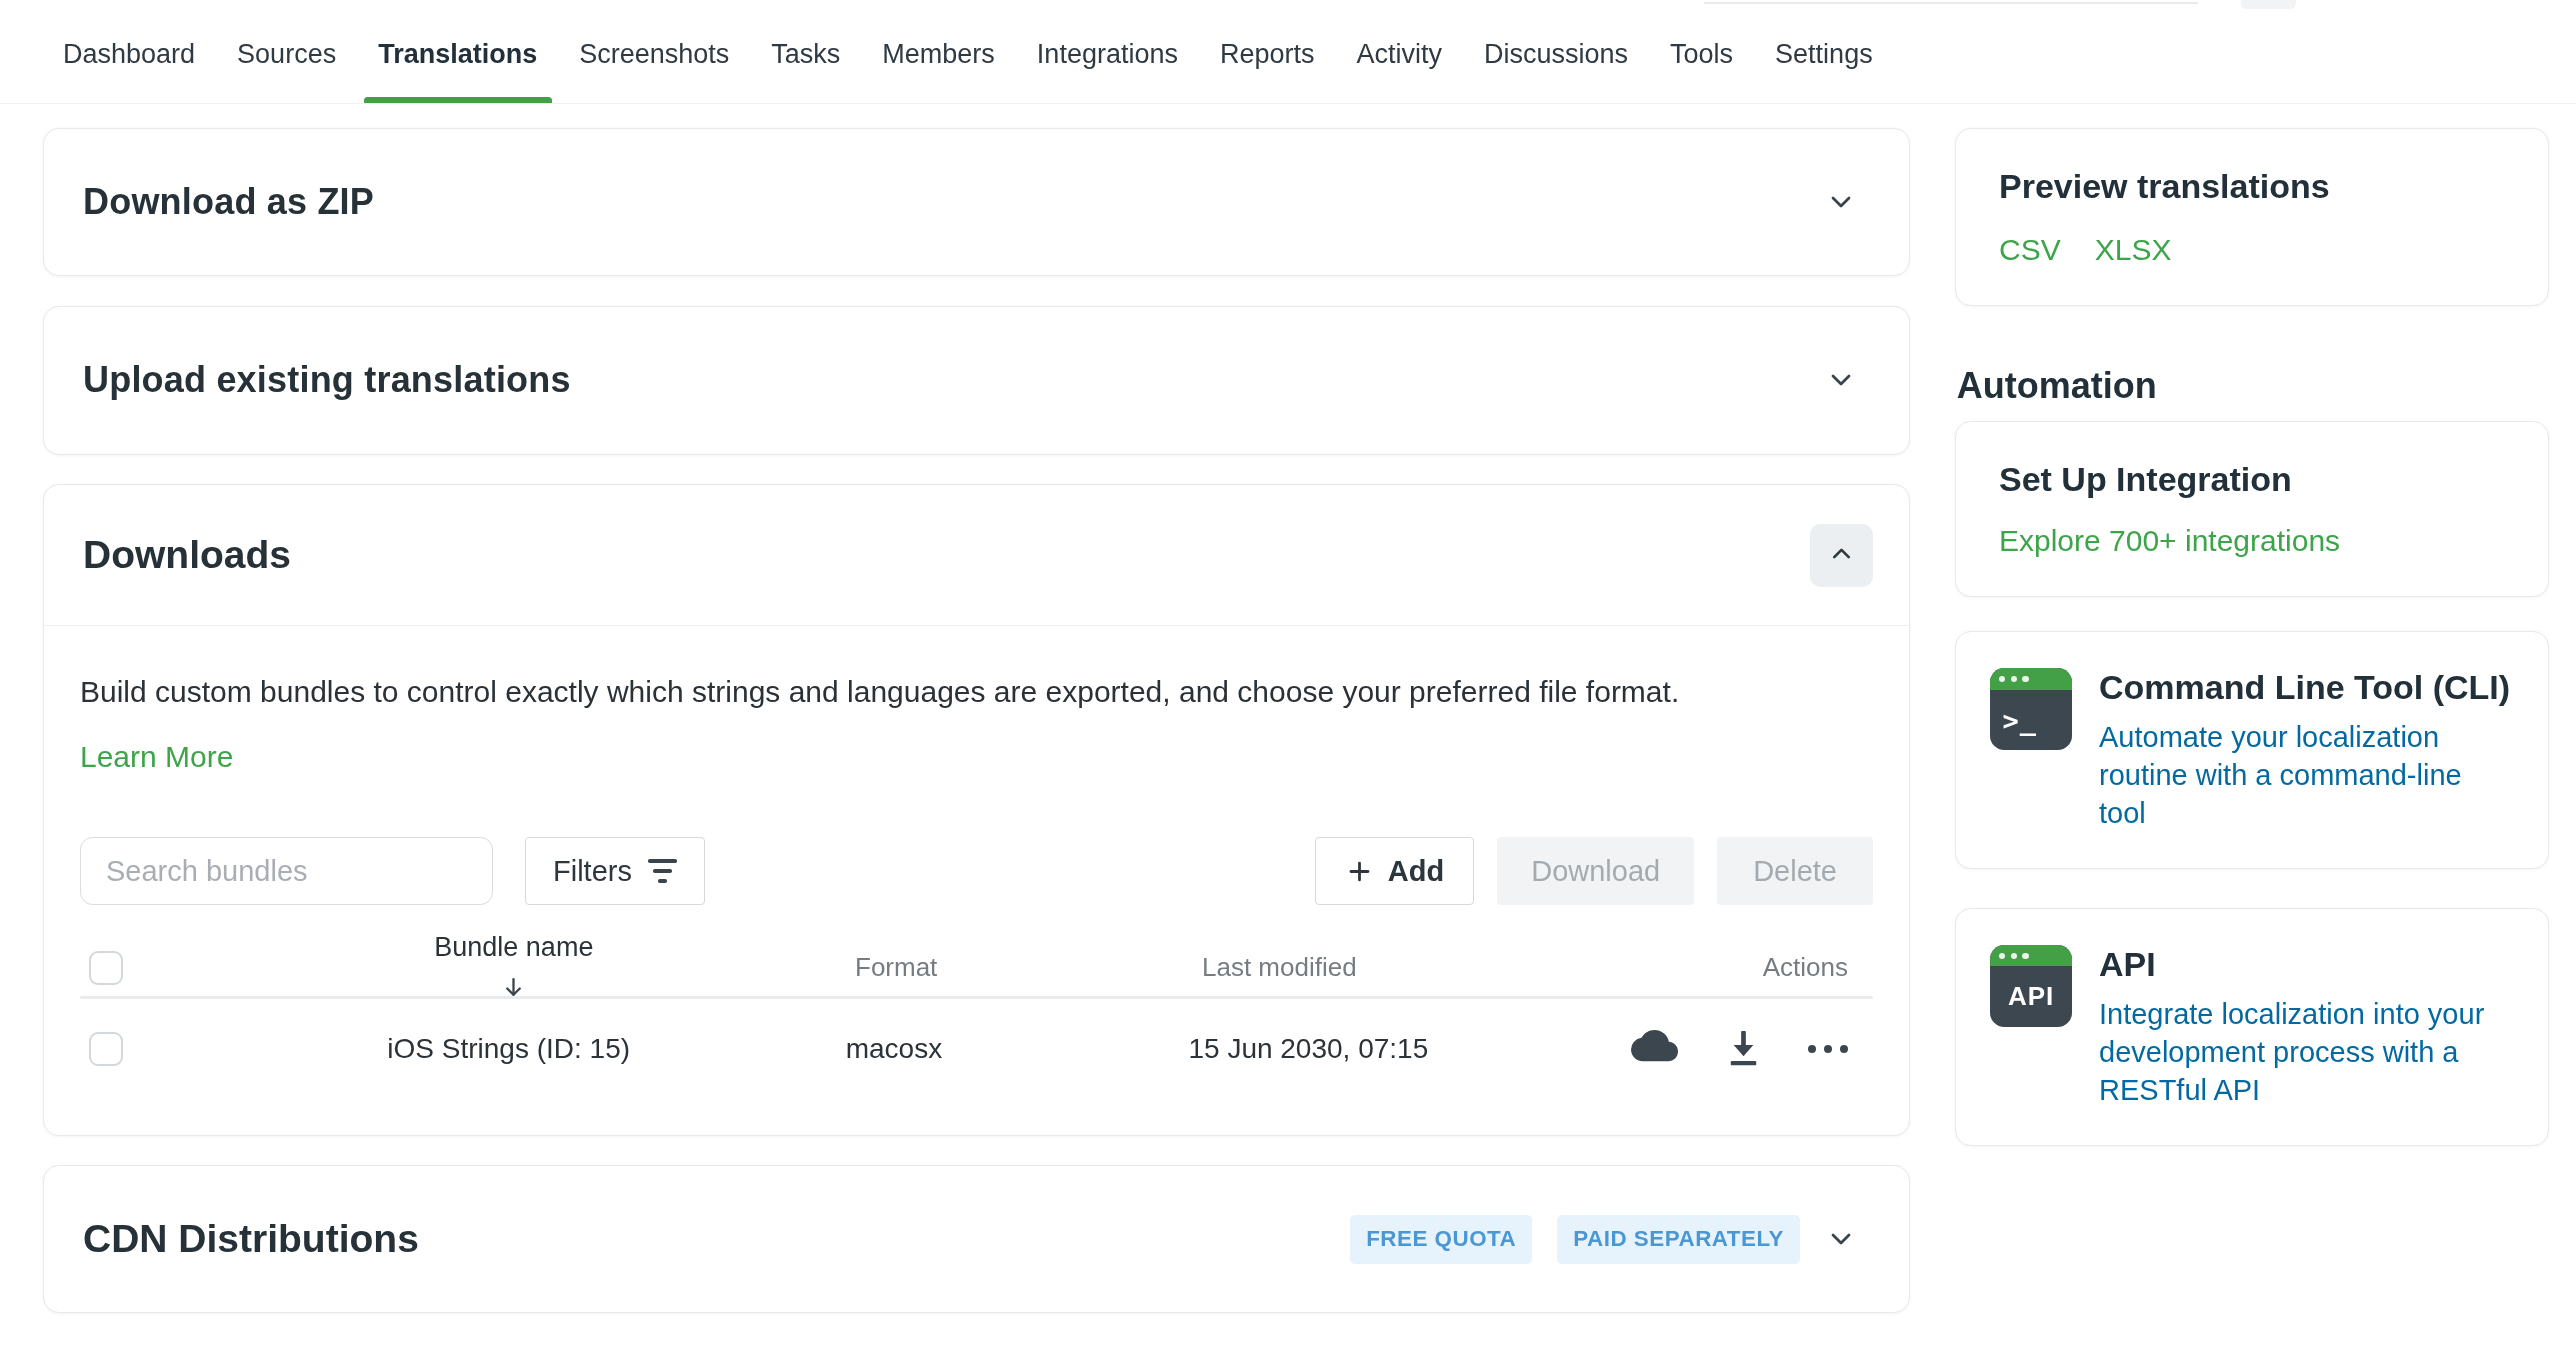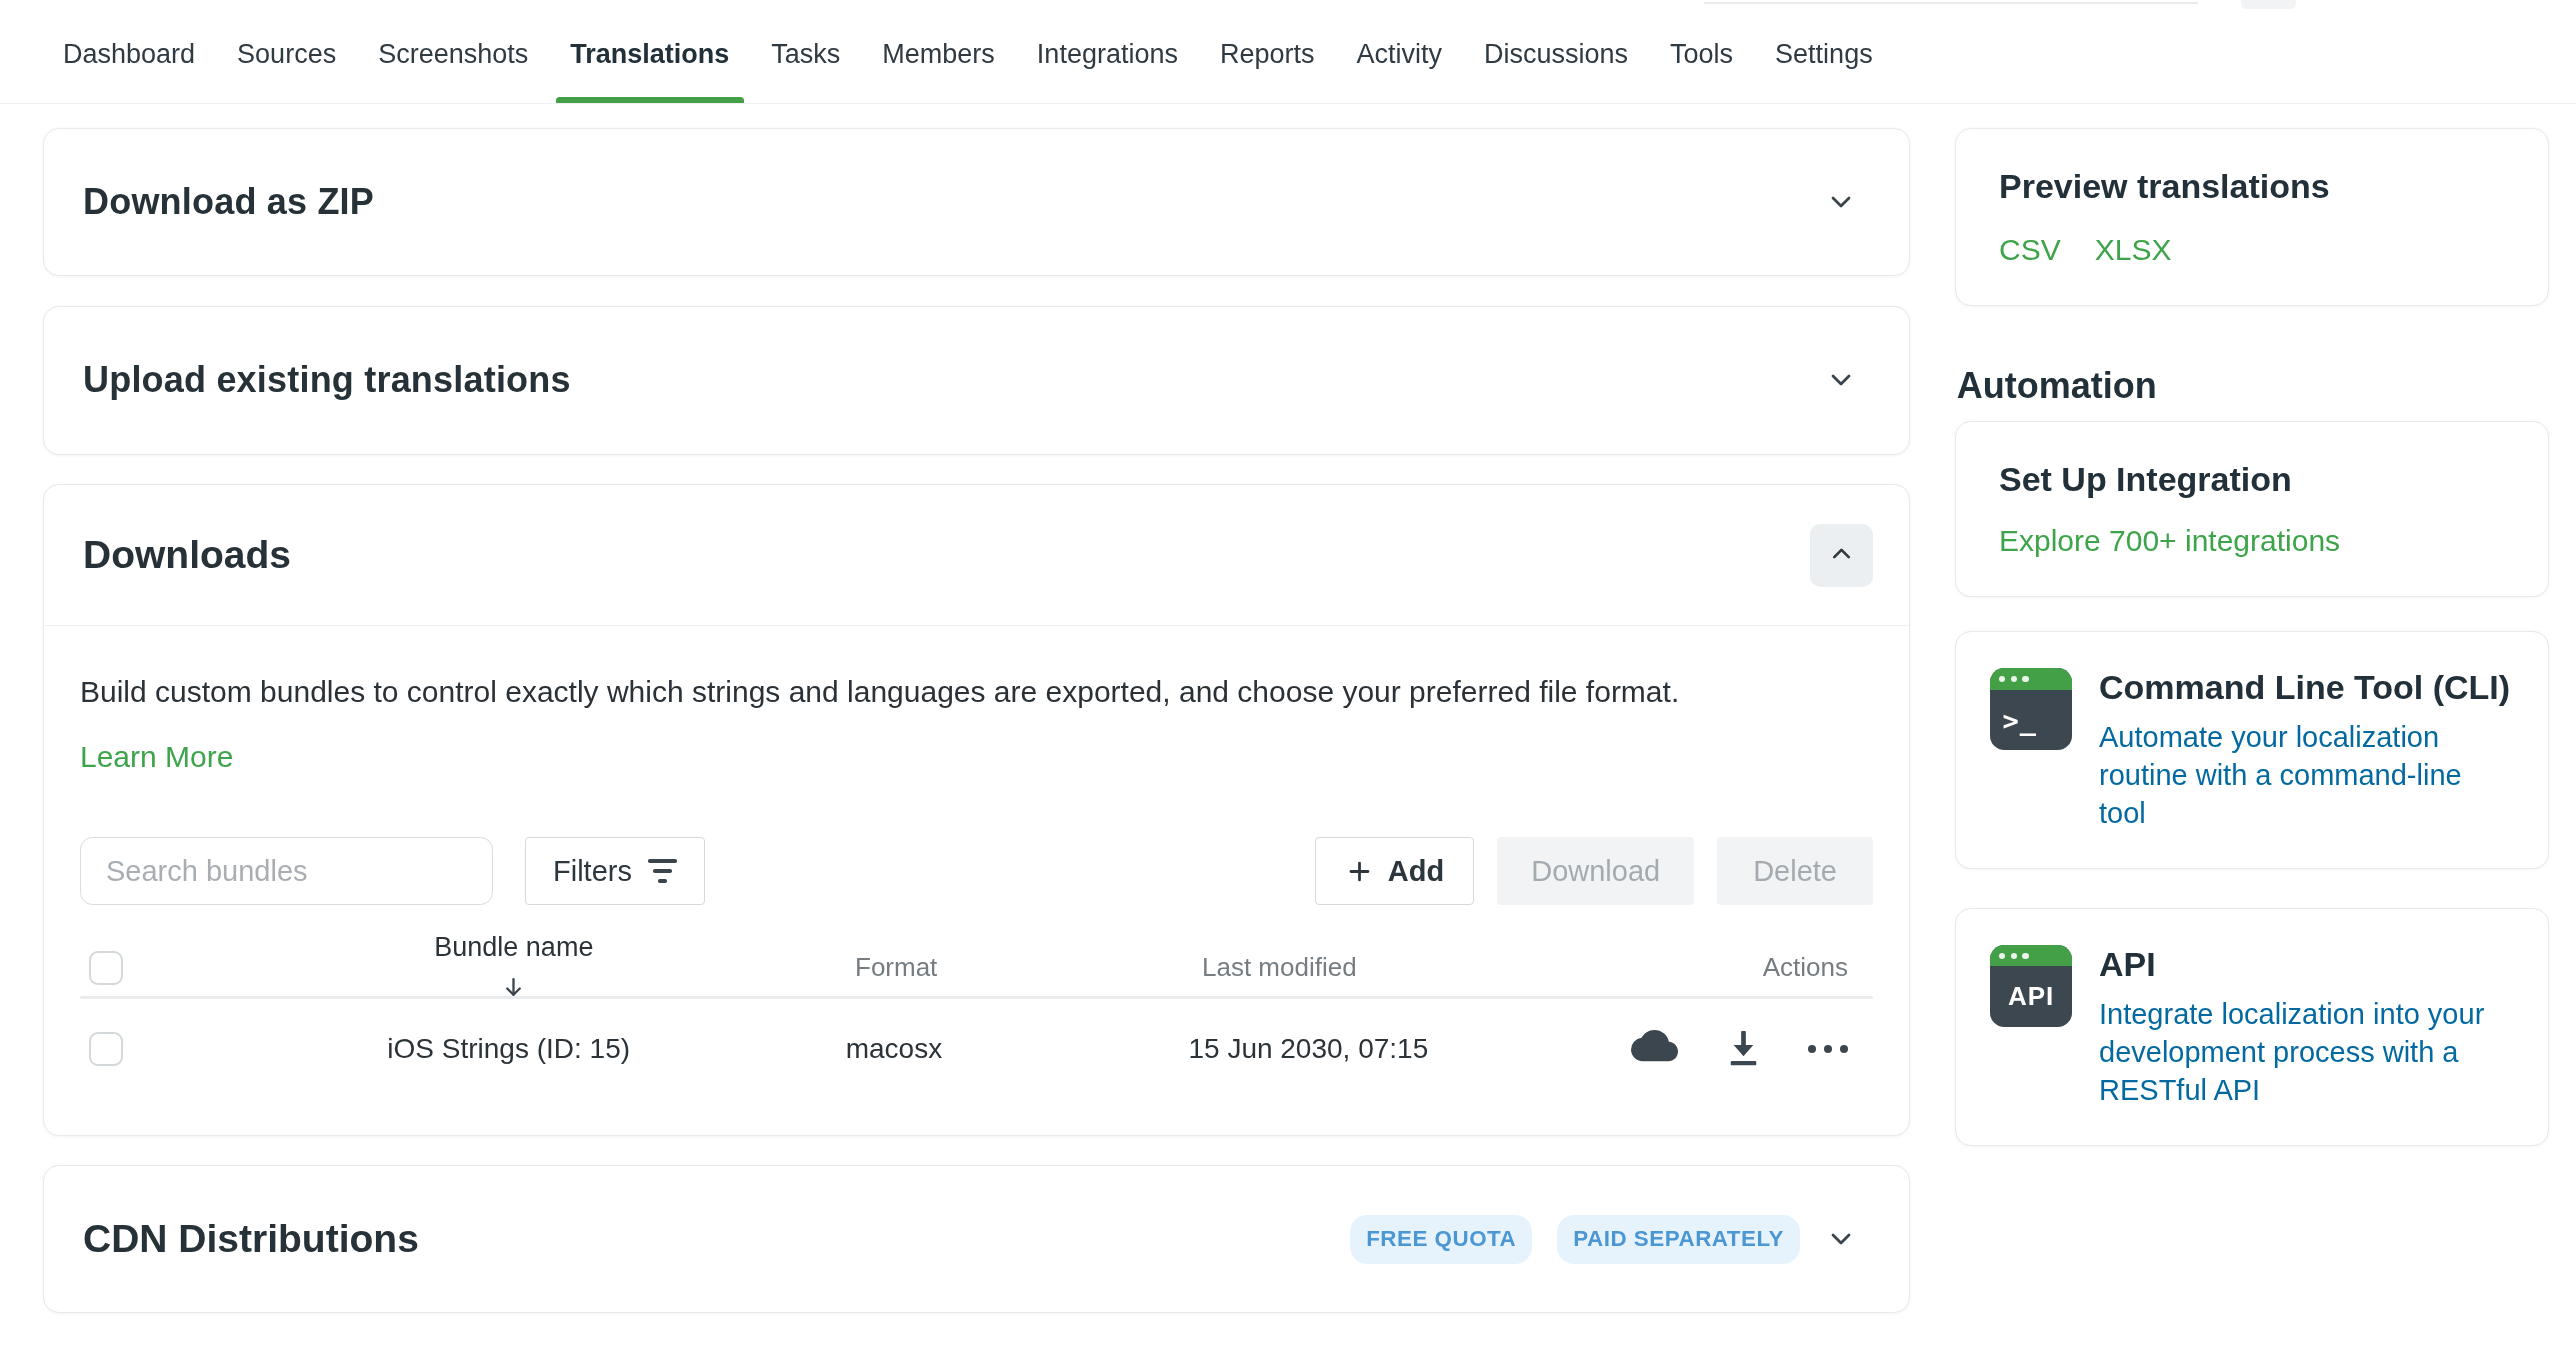--- a/index.html
+++ b/index.html
@@ -99,21 +99,21 @@
   .action-ic svg { width:47px; height:47px; fill:#3c464e; }
   .dots { display:flex; gap:8px; cursor:pointer; }
   .dots i { width:8px; height:8px; border-radius:50%; background:#3c464e; display:block; }
 
   
   .cdn-card { height:148px; display:flex; align-items:center;
     justify-content:space-between; padding:0 52px 0 39px; }
   .cdn-title { font-size:39px; font-weight:700; }
   .cdn-right { display:flex; align-items:center; gap:25px; }
   .badge { background:#e7f3fc; color:#4a97d3; font-size:22.4px; font-weight:700;
-    letter-spacing:0.5px; padding:11.6px 16px; border-radius:17px; white-space:nowrap; }
+    letter-spacing:0.5px; padding:11.6px 16px; border-radius:5px; white-space:nowrap; }
 
   
   .side-card { background:#fff; border:1.8px solid #e7e9ea; border-radius:16px;
     box-shadow:0 0.9px 2.7px rgba(25,30,35,0.05); padding:38px 43px; }
   .side-title { font-size:34px; font-weight:700; color:#22303a; }
   .preview-links { display:flex; gap:34px; margin-top:27px; }
   .automation-h { font-size:36px; font-weight:700; margin:59px 0 14.3px 1.8px; color:#22303a; }
   .integration-card { margin-top:10.7px; }
   .integration-card .link-green { display:inline-block; margin-top:25px; }
   .promo-card { margin-top:34px; display:flex; gap:27px; padding:36px 34px; }
@@ -134,22 +134,22 @@
 </style>
 </head>
 <body>
 
 <div class="top-remnant-line"></div>
 <div class="top-remnant-box"></div>
 
 <nav class="topnav">
   <div class="nav-item">Dashboard</div>
   <div class="nav-item">Sources</div>
+  <div class="nav-item active">Translations</div>
   <div class="nav-item">Screenshots</div>
-  <div class="nav-item active">Translations</div>
   <div class="nav-item">Tasks</div>
   <div class="nav-item">Members</div>
   <div class="nav-item">Integrations</div>
   <div class="nav-item">Reports</div>
   <div class="nav-item">Activity</div>
   <div class="nav-item">Discussions</div>
   <div class="nav-item">Tools</div>
   <div class="nav-item">Settings</div>
 </nav>
 

